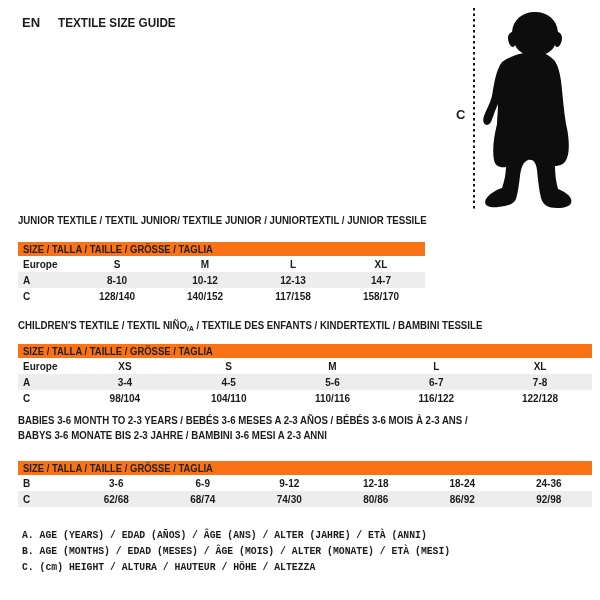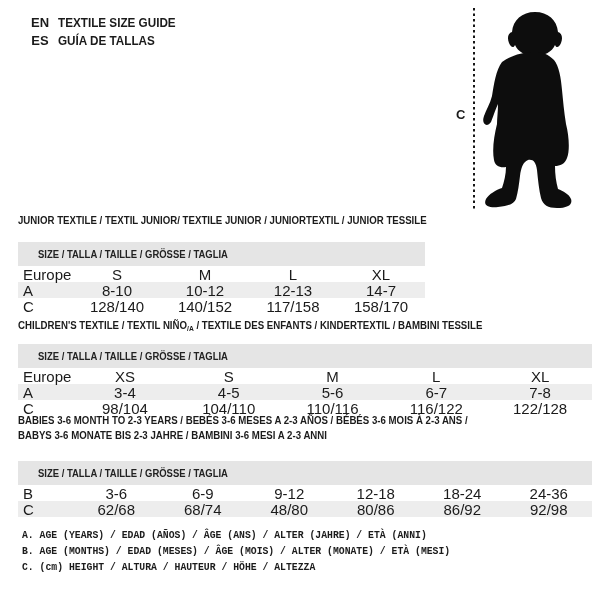--- a/index.html
+++ b/index.html
@@ -3,59 +3,55 @@
 <meta charset="utf-8">
 <style>
   html,body{margin:0;padding:0;}
   body{
     width:600px;height:600px;background:#ffffff;position:relative;overflow:hidden;
     font-family:"Liberation Sans",sans-serif;color:#1b1b1b;
     -webkit-font-smoothing:antialiased;
   }
   .abs{position:absolute;}
   
-  .lang-block{left:22px;top:13px;text-align:center;}
+  .lang-block{left:22px;top:13px;}
   .lang-row{display:flex;height:18px;align-items:center;font-size:13px;font-weight:bold;}
   .lang-code{width:36px;flex:0 0 36px;}
   .lang-label{white-space:nowrap;transform:scaleX(.9);transform-origin:0 50%;}
   
   .figure-svg{left:450px;top:0;width:150px;height:220px;}
   .figure-label{left:456px;top:107px;font-size:13px;font-weight:bold;}
   
   .sec-title{left:18px;font-size:11.5px;font-weight:bold;white-space:nowrap;
     transform:scaleX(.84);transform-origin:0 0;}
   .t1{top:214px;} .t2{top:319px;} .t3a{top:414px;} .t3b{top:429px;}
   .sub{font-size:8px;vertical-align:-2px;}
   
   .size-table{left:18px;}
   .tbl1{top:242px;width:407px;}
   .tbl2{top:344px;width:574px;}
   .tbl3{top:461px;width:574px;}
-  .size-bar{height:24px;background:#e5e5e5;display:flex;align-items:center;padding-left:20px;box-sizing:border-box;}
+  .size-bar{height:14px;background:#f97316;display:flex;align-items:center;padding-left:5px;box-sizing:border-box;}
   .size-bar span{font-size:11px;font-weight:bold;white-space:nowrap;transform:scaleX(.86);transform-origin:0 50%;color:#222;}
-  .trow{display:flex;height:16px;align-items:center;font-size:15px;font-weight:normal;}
+  .trow{display:flex;height:16px;align-items:center;font-size:10px;font-weight:bold;}
   .trow.alt{background:#ededed;}
   .c0{flex:0 0 55px;padding-left:5px;box-sizing:border-box;text-align:left;}
   .cc{flex:1;text-align:center;}
   
   .notes{left:22px;top:528px;font-family:Liberation Mono, monospace;}
   .note-line{height:16px;font-size:11.5px;font-weight:bold;white-space:nowrap;
     transform:scaleX(.85);transform-origin:0 50%;}
 </style>
 </head>
 <body>
 
 <div class="abs lang-block">
   <div class="lang-row">
     <span class="lang-code">EN</span>
     <span class="lang-label">TEXTILE SIZE GUIDE</span>
-  </div>
-  <div class="lang-row">
-    <span class="lang-code">ES</span>
-    <span class="lang-label">GUÍA DE TALLAS</span>
   </div>
 </div>
 
 <svg class="abs figure-svg" viewBox="0 0 150 220">
   <line x1="24" y1="8" x2="24" y2="210" stroke="#161616" stroke-width="2" stroke-dasharray="2.5 3"></line>
   <path fill="#0d0d0d" d="M85,12 C72,12 63,20 62,32 C58,33 57,38 59,43 C61,48 64,48 65,45 C68,52 76,56 85,56 C94,56 102,52 105,45 C106,48 109,48 111,43 C113,38 112,33 108,32 C107,20 98,12 85,12 Z"></path>
   <path fill="#0d0d0d" d="M85,52 C72,52 60,56 52,62 C46,70 44,84 42,96 C40,104 36,110 34,116 C31,124 37,128 41,122 C44,114 46,108 48,104 C48,112 47,118 47,124 C44,136 42,150 44,160 C45,166 50,168 56,167 C56,174 54,182 52,188 C46,190 39,194 36,199 C33,205 38,208 48,207 C58,206 64,204 66,199 C68,192 69,184 70,176 C71,168 73,162 78,160 C83,159 86,162 87,170 C88,180 89,190 91,198 C93,205 98,208 107,208 C117,208 123,205 121,199 C119,194 113,191 108,189 C106,182 105,174 105,166 C110,166 115,164 117,158 C120,150 119,136 116,124 C114,112 113,100 112,90 C111,78 109,66 104,60 C98,54 92,52 85,52 Z"></path>
 </svg>
 <div class="abs figure-label">C</div>
 
@@ -130,21 +126,21 @@
     <span class="cc">6-9</span>
     <span class="cc">9-12</span>
     <span class="cc">12-18</span>
     <span class="cc">18-24</span>
     <span class="cc">24-36</span>
   </div>
   <div class="trow alt">
     <span class="c0">C</span>
     <span class="cc">62/68</span>
     <span class="cc">68/74</span>
-    <span class="cc">48/80</span>
+    <span class="cc">74/30</span>
     <span class="cc">80/86</span>
     <span class="cc">86/92</span>
     <span class="cc">92/98</span>
   </div>
 </div>
 
 <div class="abs notes">
   <div class="note-line">A. AGE (YEARS) / EDAD (AÑOS) / ÂGE (ANS) / ALTER (JAHRE) / ETÀ (ANNI)</div>
   <div class="note-line">B. AGE (MONTHS) / EDAD (MESES) / ÂGE (MOIS) / ALTER (MONATE) / ETÀ (MESI)</div>
   <div class="note-line">C. (cm) HEIGHT / ALTURA / HAUTEUR / HÖHE / ALTEZZA</div>

